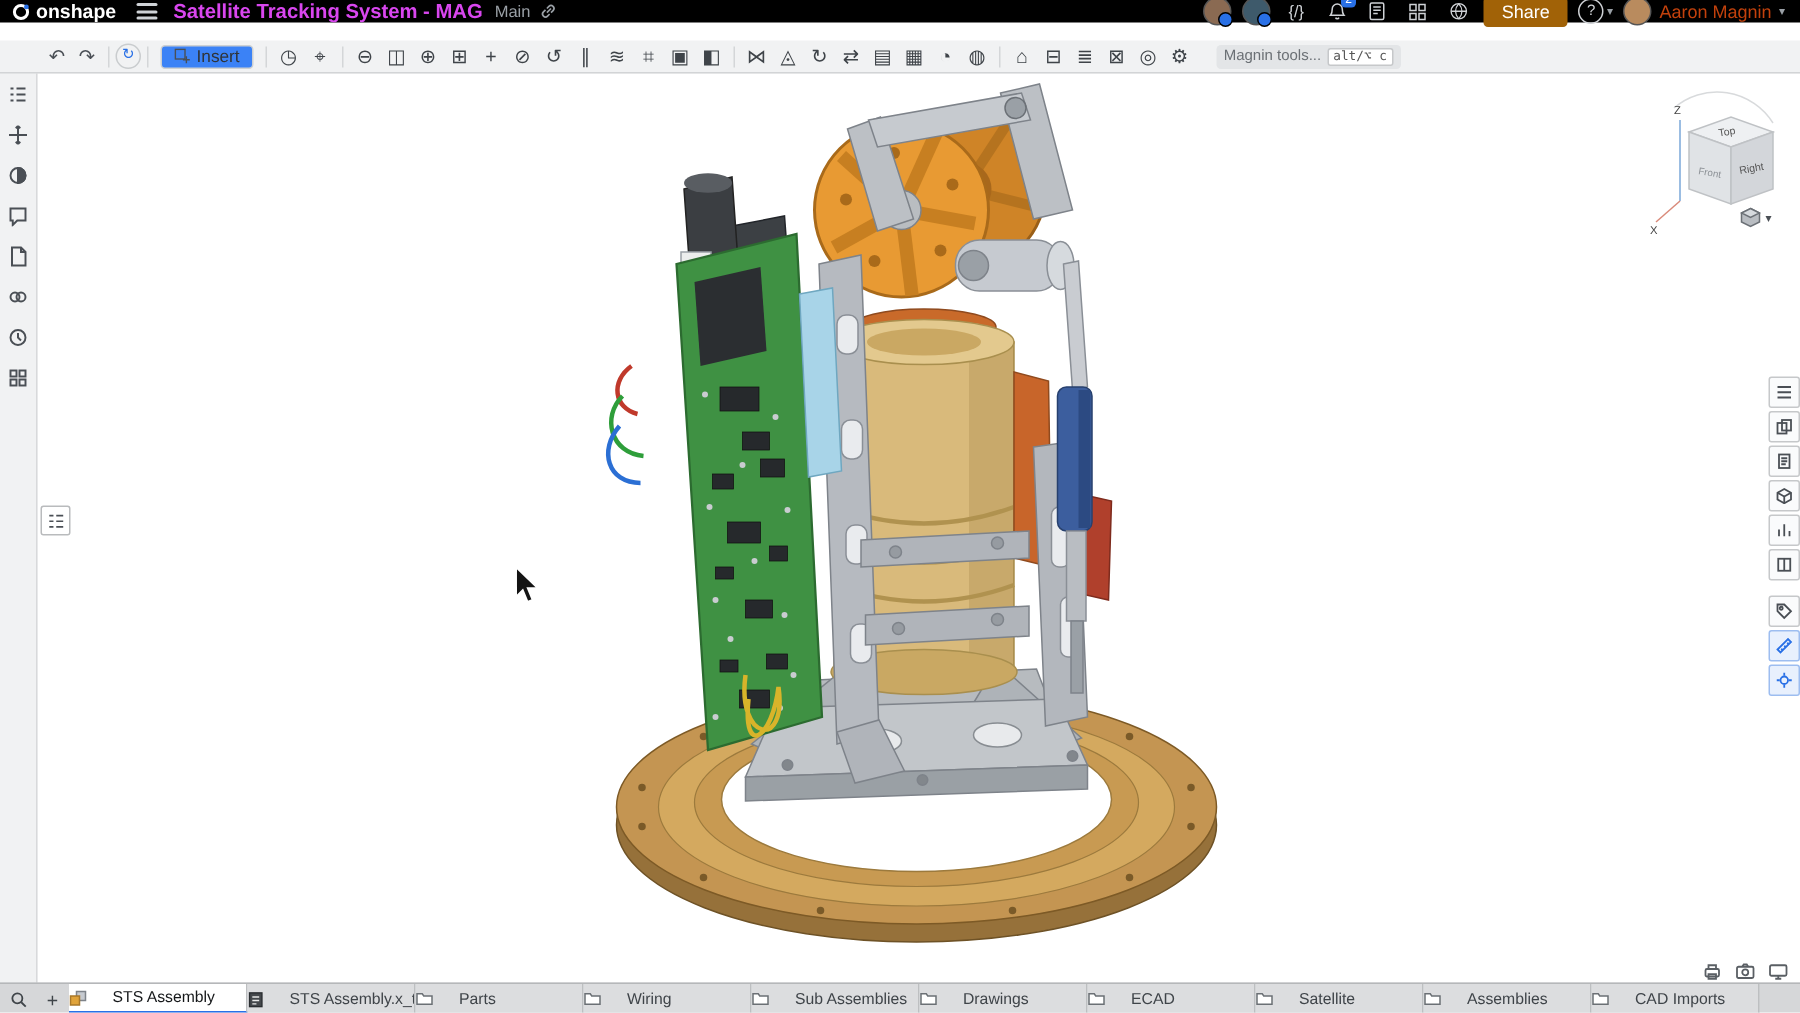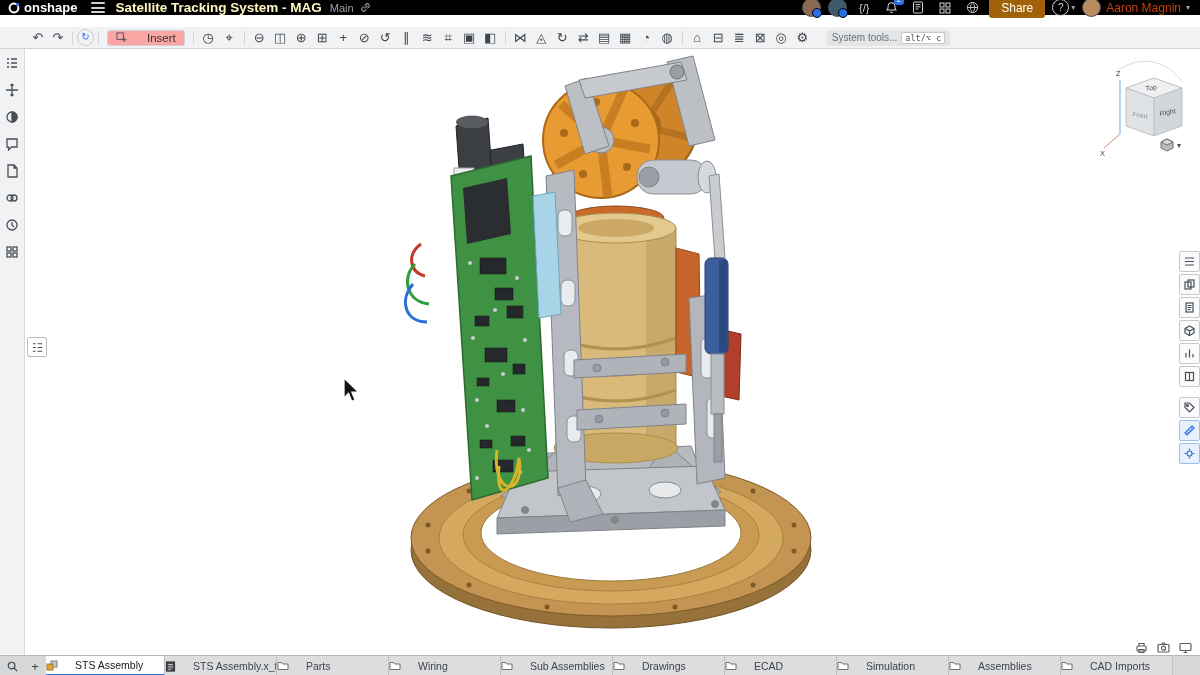--- a/index.html
+++ b/index.html
@@ -4,42 +4,42 @@
 <style>
   html,body{margin:0;padding:0}
   body{width:1200px;height:675px;position:relative;overflow:hidden;background:#fff;
        font-family:"Liberation Sans",sans-serif;-webkit-font-smoothing:antialiased}
   
   .header{position:absolute;left:0;top:0;width:1200px;height:15px;background:#000;
           display:flex;align-items:center;color:#e8eaec;z-index:30}
   .logo{display:flex;align-items:center;gap:4px;margin-left:8px;font-size:13px;font-weight:bold;color:#fff}
   .hamburger{width:14px;margin:0 10px 0 14px;cursor:pointer}
   .hamburger div{height:2px;background:#cfd2d6;margin:2.5px 0;border-radius:1px}
-  .doc-title{font-size:13.5px;font-weight:bold;color:#fef9c3;margin-right:8px;white-space:nowrap}
+  .doc-title{font-size:13.5px;font-weight:bold;color:#d946ef;margin-right:8px;white-space:nowrap}
   .branch{font-size:11px;color:#9aa0a6;margin-right:6px}
   .hdr-right{margin-left:auto;display:flex;align-items:center;gap:7px;margin-right:10px}
   .avatar{width:17px;height:17px;border-radius:50%;position:relative;border:1px solid #555}
   .avatar .dot{position:absolute;right:-2px;bottom:-2px;width:8px;height:8px;border-radius:50%;
                background:#2970e6;border:1px solid #000}
   .hdr-icon{width:20px;height:18px;display:flex;align-items:center;justify-content:center;
             color:#cfd2d6;font-size:11px;position:relative;cursor:pointer}
   .badge{position:absolute;top:-4px;right:-3px;background:#2970e6;color:#fff;font-size:8px;
          line-height:10px;padding:0 3px;border-radius:3px}
   .share-btn{background:#a16207;color:#fff;font-size:12px;padding:3px 12px;border-radius:3px;
              border:none;cursor:pointer}
   .help-circle{width:15px;height:15px;border:1px solid #cfd2d6;border-radius:50%;font-size:10px;
                display:flex;align-items:center;justify-content:center;color:#cfd2d6;cursor:pointer}
   .caret{font-size:8px;color:#9aa0a6}
   .user-name{font-size:12px;color:#c2410c}
   
   .toolbar{position:absolute;left:0;top:27px;width:1200px;height:21px;background:#f1f2f3;
            border-bottom:1px solid #d2d4d6;display:flex;align-items:center;z-index:25}
   .tbtn{color:#4a4f55;font-size:13px;width:20px;text-align:center;cursor:pointer}
   .tsep{width:1px;height:14px;background:#d4d6d8;margin:0 4px}
-  .insert-btn{display:flex;align-items:center;gap:20px;border:1px solid #cdd0d2;background:#fca5a5;
+  .insert-btn{display:flex;align-items:center;gap:4px;border:1px solid #cdd0d2;background:#3b82f6;
               border-radius:3px;font-size:11.5px;color:#2f3337;padding:1px 8px;margin:0 4px;cursor:pointer}
   .ticon{width:21px;height:18px;display:flex;align-items:center;justify-content:center;
          color:#3f4449;font-size:13px;cursor:pointer}
   .search-tools{display:flex;align-items:center;gap:4px;background:#e3e5e7;border-radius:3px;
                 padding:2px 5px;margin-left:14px;cursor:text}
   .search-tools .ph{font-size:10px;color:#6b7075}
   .search-tools kbd{font-family:"DejaVu Sans Mono",monospace;font-size:8.5px;color:#555;
                     background:#fff;border:1px solid #c6c8ca;border-radius:2px;padding:0 3px}
   
   .left-rail{position:absolute;left:0;top:48px;width:24px;height:607px;background:#f1f2f3;
@@ -193,21 +193,21 @@
   <span class="ticon">◔</span>
   <span class="ticon">◍</span>
   <span class="tsep"></span>
   <span class="ticon">⌂</span>
   <span class="ticon">⊟</span>
   <span class="ticon">≣</span>
   <span class="ticon">⊠</span>
   <span class="ticon">◎</span>
   <span class="ticon">⚙</span>
   <div class="search-tools">
-    <span class="ph">System tools...</span>
+    <span class="ph">Magnin tools...</span>
     <kbd>alt/⌥ c</kbd>
   </div>
 </div>
 
 <div class="left-rail">
   <div class="rail-btn">
       <svg width="14" height="14" viewBox="0 0 14 14">
         <path d="M2 3h2M6 3h6M2 7h2M6 7h6M2 11h2M6 11h6"></path>
       </svg>
     </div>
@@ -576,21 +576,21 @@
   <div class="tab">
     <svg width="12" height="10" viewBox="0 0 12 10">
         <path d="M1 1.5h3.5l1 1.5H11v5.5H1z" fill="#fff" stroke="#6b7075"></path>
       </svg>
     <span>ECAD</span>
   </div>
   <div class="tab">
     <svg width="12" height="10" viewBox="0 0 12 10">
         <path d="M1 1.5h3.5l1 1.5H11v5.5H1z" fill="#fff" stroke="#6b7075"></path>
       </svg>
-    <span>Simulation</span>
+    <span>Satellite</span>
   </div>
   <div class="tab">
     <svg width="12" height="10" viewBox="0 0 12 10">
         <path d="M1 1.5h3.5l1 1.5H11v5.5H1z" fill="#fff" stroke="#6b7075"></path>
       </svg>
     <span>Assemblies</span>
   </div>
   <div class="tab">
     <svg width="12" height="10" viewBox="0 0 12 10">
         <path d="M1 1.5h3.5l1 1.5H11v5.5H1z" fill="#fff" stroke="#6b7075"></path>

